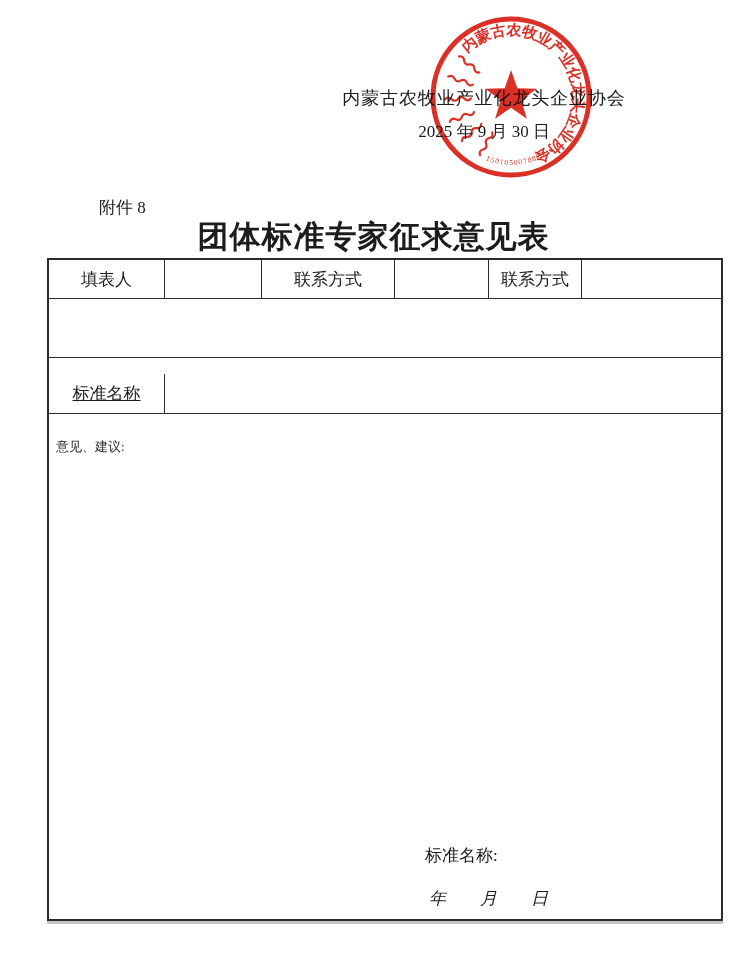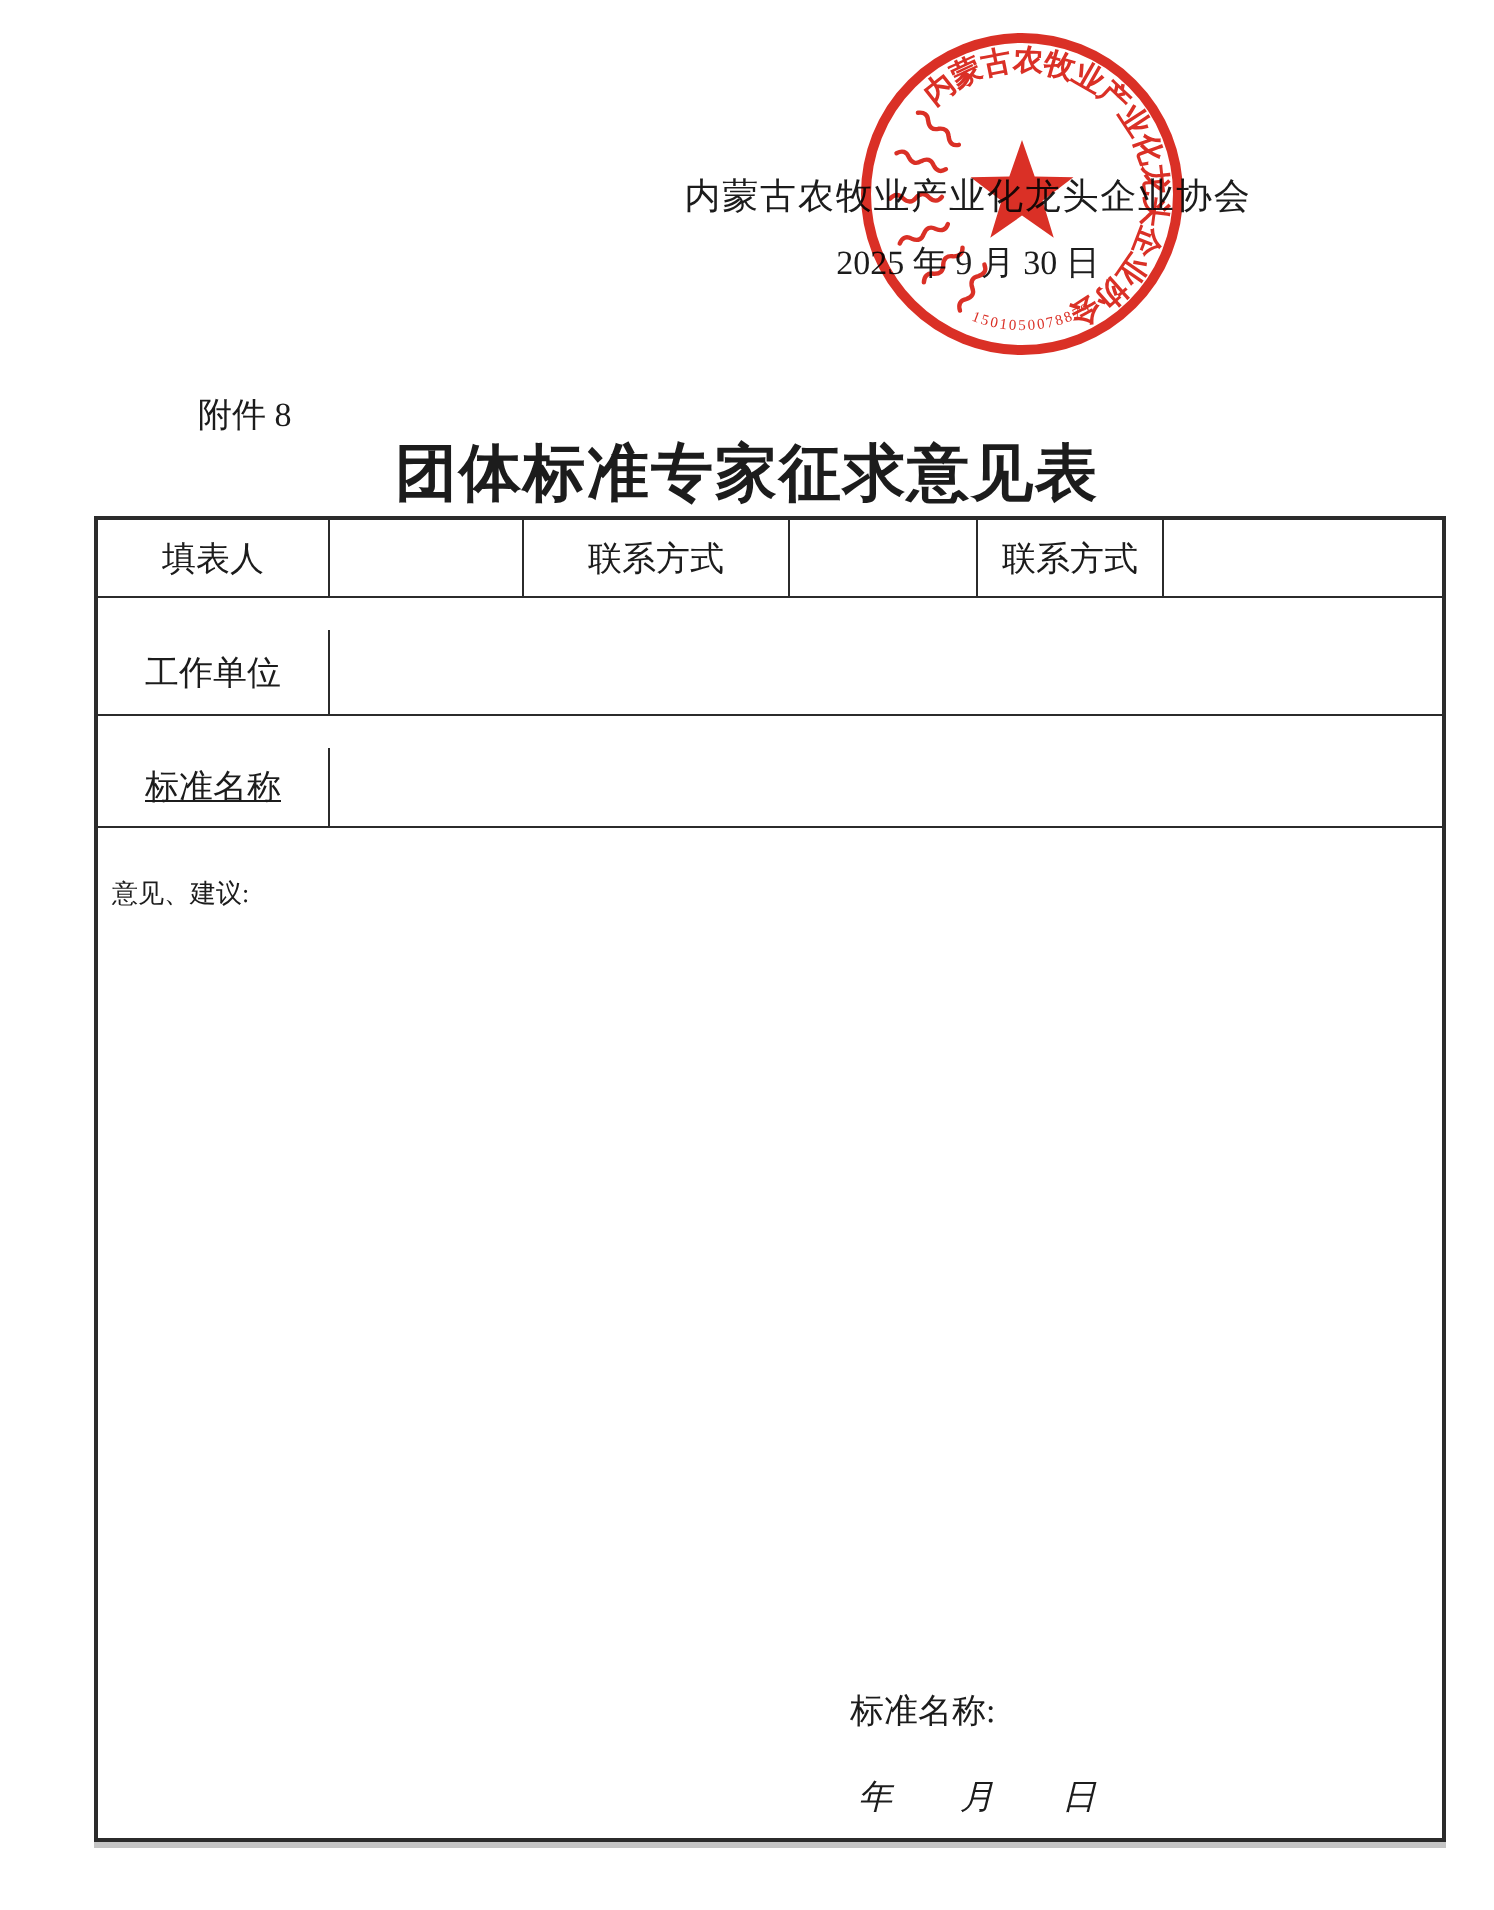--- a/index.html
+++ b/index.html
@@ -93,21 +93,20 @@
     <div class="trow r1">
       <div class="cell w1">填表人</div>
       <div class="cell w2"></div>
       <div class="cell w3">联系方式</div>
       <div class="cell w4"></div>
       <div class="cell w5">联系方式</div>
       <div class="cell grow last"></div>
     </div>
 
     <div class="trow r2">
-      <div class="cell w1">工作单位</div>
       <div class="cell grow last"></div>
     </div>
 
     <div class="trow r3">
       <div class="cell w1">标准名称</div>
       <div class="cell grow last"></div>
     </div>
 
     <div class="trow r4">
       <div class="opinion-label">意见、建议:</div>

